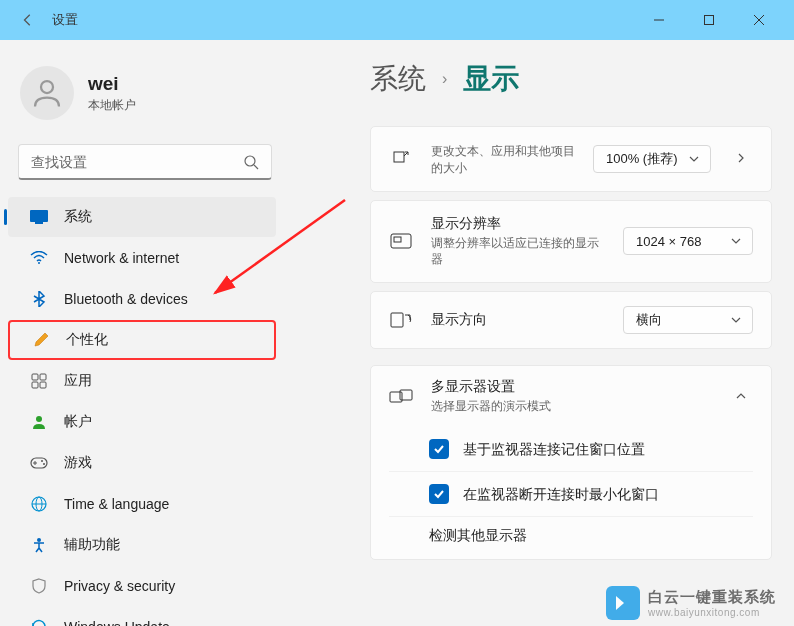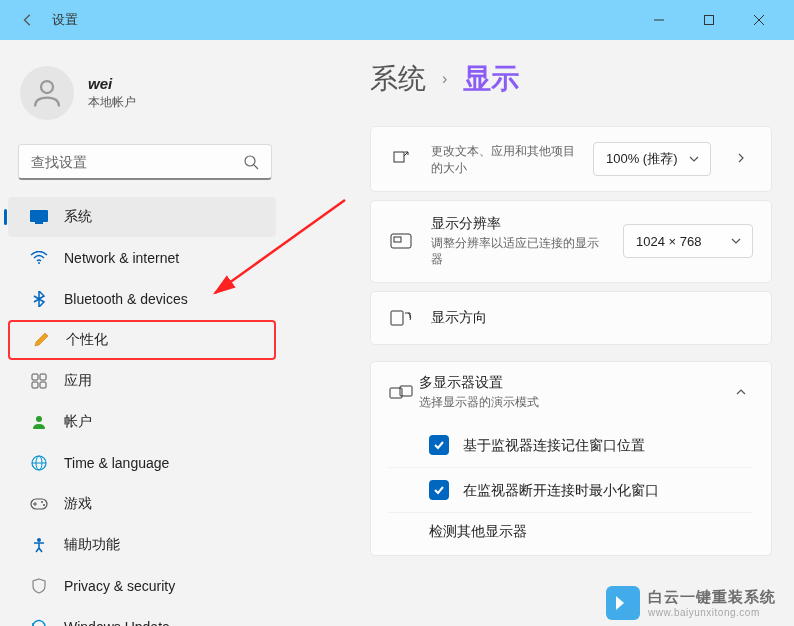--- a/index.html
+++ b/index.html
@@ -69,24 +69,23 @@
     .avatar {
       width: 54px;
       height: 54px;
       border-radius: 50%;
       background: #e5e5e5;
       display: flex;
       align-items: center;
       justify-content: center;
     }
     .username {
-      font-size: 15px;
+      font-size: 19px;
       font-weight: 600;
       color: #222;
-      font-style: italic;
     }
     .account-type {
       font-size: 12px;
       color: #555;
       margin-top: 2px;
     }
     
     .search-wrap {
       padding: 0 18px 12px 18px;
     }
@@ -173,21 +172,21 @@
       font-size: 28px;
       font-weight: 400;
       color: #555;
     }
     .bc-sep {
       color: #888;
     }
     .bc-current {
       font-size: 28px;
       font-weight: 600;
-      color: #8b5cf6;
+      color: #0f766e;
     }
     
     .card {
       background: #fcfcfc;
       border: 1px solid #e8e8e8;
       border-radius: 5px;
       margin-bottom: 8px;
       padding: 14px 18px;
       display: flex;
       align-items: center;
@@ -210,21 +209,21 @@
       color: #222;
     }
     .card-sub {
       font-size: 12px;
       color: #666;
       margin-top: 2px;
       line-height: 1.4;
     }
     .dropdown {
       min-width: 118px;
-      height: 34px;
+      height: 28px;
       border: 1px solid #d8d8d8;
       border-radius: 4px;
       background: #fefefe;
       display: flex;
       align-items: center;
       justify-content: space-between;
       padding: 0 10px 0 12px;
       cursor: pointer;
       font-size: 13px;
       color: #222;
@@ -238,21 +237,21 @@
     
     .expander {
       background: #fcfcfc;
       border: 1px solid #e8e8e8;
       border-radius: 5px;
       padding: 12px 18px 14px 18px;
     }
     .expander-header {
       display: flex;
       align-items: center;
-      gap: 6px;
+      gap: 18px;
     }
     .expander-sub {
       margin-top: 12px;
     }
     .check-row {
       display: flex;
       align-items: flex-end;
       gap: 14px;
       padding: 12px 0 12px 40px;
       border-top: 1px solid #f0f0f0;
@@ -446,43 +445,43 @@
         <span class="nav-icon">
             <svg width="16" height="16" viewBox="0 0 16 16">
               <circle cx="8" cy="5" r="3" fill="#2ca02c"></circle>
               <path d="M2 15 Q2 10 8 10 Q14 10 14 15" fill="#2ca02c"></path>
             </svg>
           </span>
         <span class="nav-label">帐户</span>
       </div>
       <div class="nav-item">
         <span class="nav-icon">
-            <svg width="16" height="16" viewBox="0 0 16 16">
-              <circle cx="8" cy="8" r="7" fill="none" stroke="#0090d0" stroke-width="1.2"></circle>
-              <ellipse cx="8" cy="8" rx="3" ry="7" fill="none" stroke="#0090d0" stroke-width="1"></ellipse>
-              <line x1="1" y1="8" x2="15" y2="8" stroke="#0090d0" stroke-width="1"></line>
-            </svg>
-          </span>
-        <span class="nav-label">Time &amp; language</span>
-      </div>
-      <div class="nav-item">
-        <span class="nav-icon">
             <svg width="18" height="12" viewBox="0 0 18 12">
               <rect x="1" y="1" width="16" height="10" rx="5" fill="none" stroke="#555" stroke-width="1.2"></rect>
               <line x1="5" y1="4" x2="5" y2="8" stroke="#555"></line>
               <line x1="3" y1="6" x2="7" y2="6" stroke="#555"></line>
               <circle cx="12" cy="4" r="1" fill="#555"></circle>
               <circle cx="14" cy="7" r="1" fill="#555"></circle>
             </svg>
           </span>
         <span class="nav-label">游戏</span>
       </div>
       <div class="nav-item">
         <span class="nav-icon">
             <svg width="16" height="16" viewBox="0 0 16 16">
+              <circle cx="8" cy="8" r="7" fill="none" stroke="#0090d0" stroke-width="1.2"></circle>
+              <ellipse cx="8" cy="8" rx="3" ry="7" fill="none" stroke="#0090d0" stroke-width="1"></ellipse>
+              <line x1="1" y1="8" x2="15" y2="8" stroke="#0090d0" stroke-width="1"></line>
+            </svg>
+          </span>
+        <span class="nav-label">Time &amp; language</span>
+      </div>
+      <div class="nav-item">
+        <span class="nav-icon">
+            <svg width="16" height="16" viewBox="0 0 16 16">
               <circle cx="8" cy="3" r="2" fill="#0067c0"></circle>
               <path d="M3 6 L13 6 M8 6 L8 11 M8 11 L5 15 M8 11 L11 15" stroke="#0067c0" stroke-width="1.5"></path>
             </svg>
           </span>
         <span class="nav-label">辅助功能</span>
       </div>
       <div class="nav-item">
         <span class="nav-icon">
             <svg width="14" height="16" viewBox="0 0 14 16">
               <path d="M7 1 L13 3 L13 8 Q13 13 7 15 Q1 13 1 8 L1 3 Z" fill="none" stroke="#888" stroke-width="1.2"></path>
@@ -553,20 +552,26 @@
 
     <div class="card">
       <div class="card-icon">
         <svg width="22" height="16" viewBox="0 0 22 16">
             <rect x="1" y="1" width="12" height="14" rx="1" stroke="#333" fill="none"></rect>
             <path d="M15 3 L20 3 L20 8 M18 3 A5 5 0 0 1 20 10" stroke="#333" fill="none"></path>
           </svg>
       </div>
       <div class="card-body">
         <div class="card-title">显示方向</div>
+      </div>
+      <div class="dropdown" style="min-width:130px">
+        <span>横向</span>
+        <svg width="12" height="12" viewBox="0 0 12 12">
+            <path d="M2 4 L6 8 L10 4" stroke="#555" fill="none" stroke-width="1.2"></path>
+          </svg>
       </div>
     </div>
 
     <div class="expander" style="margin-top:16px">
       <div class="expander-header">
         <div class="card-icon">
           <svg width="24" height="16" viewBox="0 0 24 16">
               <rect x="1" y="3" width="12" height="10" rx="1" stroke="#333" fill="none"></rect>
               <rect x="11" y="1" width="12" height="10" rx="1" stroke="#333" fill="none"></rect>
             </svg>

